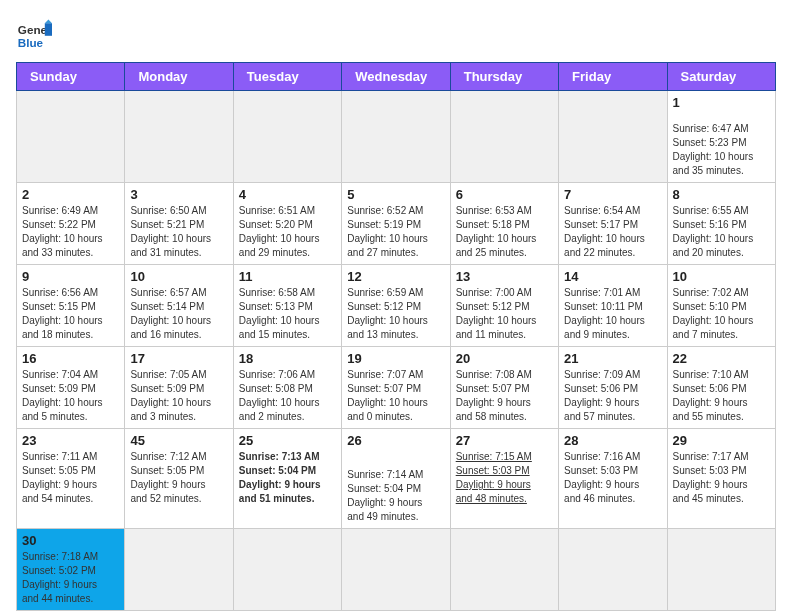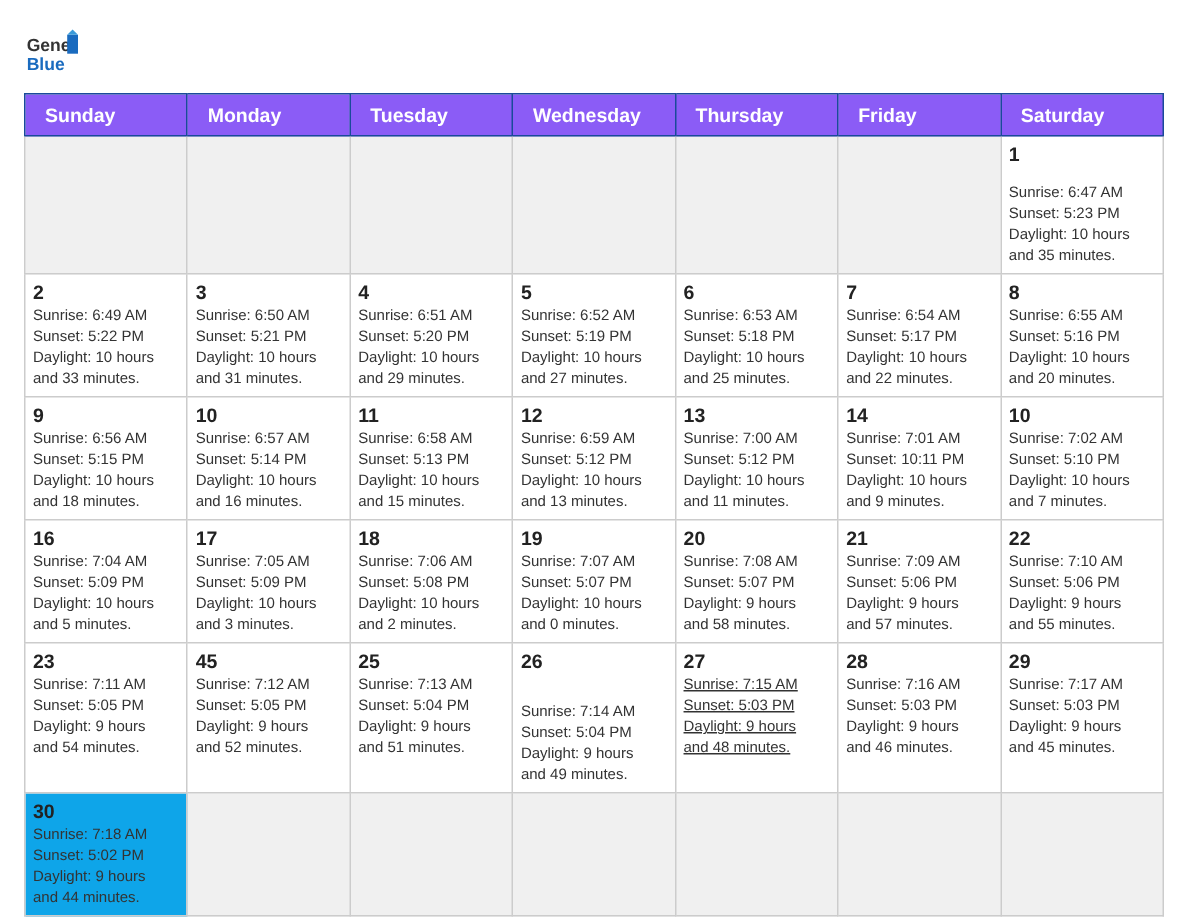--- a/index.html
+++ b/index.html
@@ -293,21 +293,21 @@
         </td>
         <td>
           <div class="day-number">45</div>
           <div class="day-info" style="white-space: pre-line;">Sunrise: 7:12 AM
 Sunset: 5:05 PM
 Daylight: 9 hours
 and 52 minutes.</div>
         </td>
         <td>
           <div class="day-number">25</div>
-          <div class="day-info" style="white-space: pre-line;">Sunrise: 7:13 AM
+          <div class="day-info" style="white-space: pre-line; font-weight: bold;">Sunrise: 7:13 AM
 Sunset: 5:04 PM
 Daylight: 9 hours
 and 51 minutes.</div>
         </td>
         <td>
           <div class="day-number">26</div>
           <div class="day-info" style="white-space: pre-line; margin-top: 20px;">Sunrise: 7:14 AM
 Sunset: 5:04 PM
 Daylight: 9 hours
 and 49 minutes.</div>

